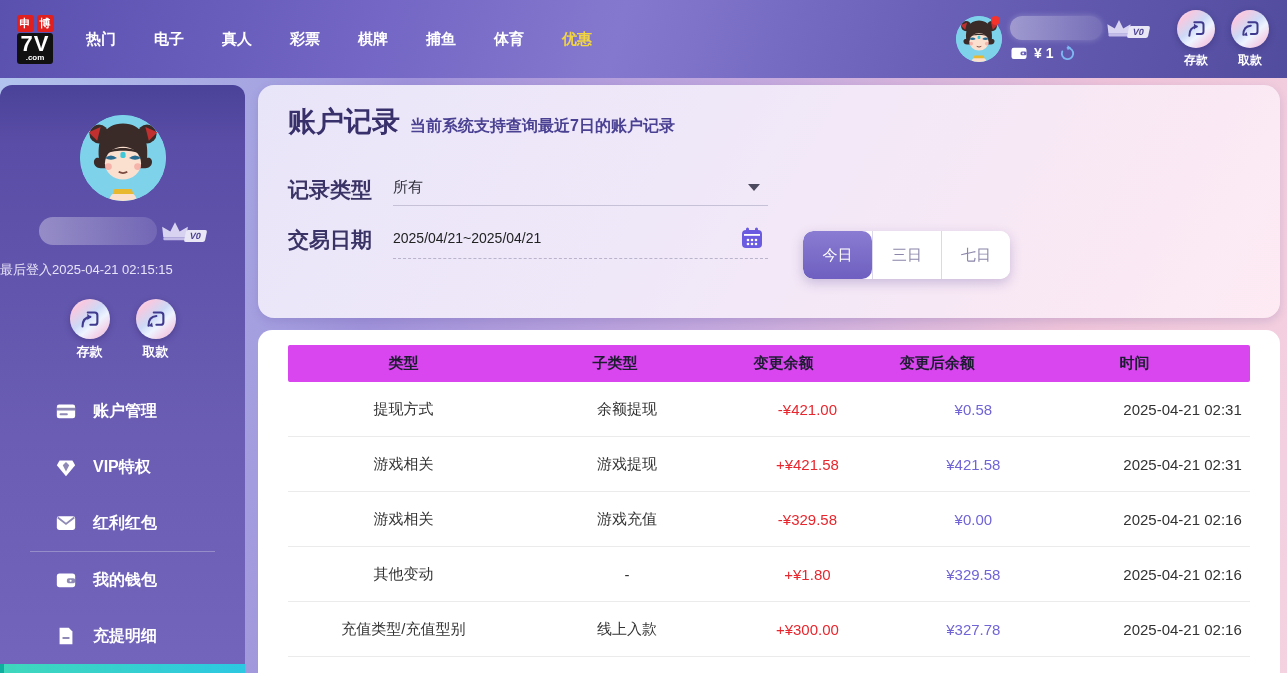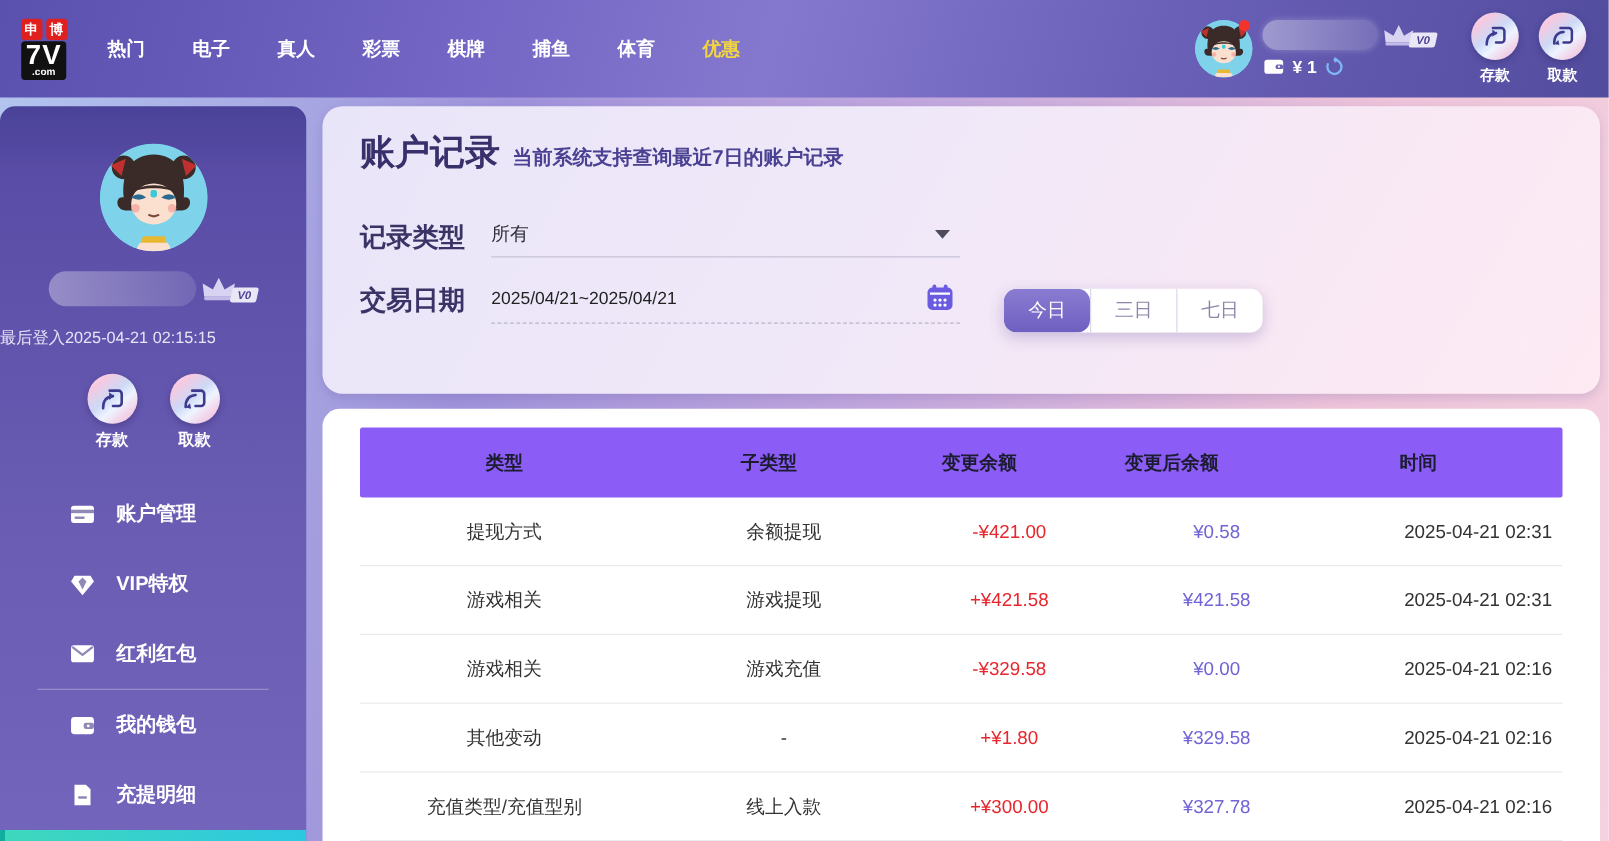--- a/index.html
+++ b/index.html
@@ -78,28 +78,28 @@
   .f-field { width:375px; display:flex; align-items:center; justify-content:space-between;
     padding:4px 4px 8px 0; cursor:pointer; }
   .f-field.solid { border-bottom:1px solid #c6c1d6; }
   .f-field.dashed { border-bottom:1px dashed #b9b4cc; }
   .f-value { font-size:15px; color:#2f2f3a; }
   .f-date { font-size:14px; color:#222; }
   .caret-down { width:0; height:0; border-left:6px solid transparent; border-right:6px solid transparent;
     border-top:7px solid #4c4a5e; margin-right:4px; }
   .day-group { position:absolute; left:545px; top:146px; display:flex; background:#fff; border-radius:10px;
     box-shadow:0 4px 12px rgba(90,70,150,.28); overflow:hidden; }
-  .day-btn { width:69px; height:35px; display:flex; align-items:center; justify-content:center;
+  .day-btn { width:69px; height:48px; display:flex; align-items:center; justify-content:center;
     font-size:15px; color:#8c87aa; cursor:pointer; background:#fff; border:none; }
   .day-btn + .day-btn { border-left:1px solid #dcd8ec; }
   .day-btn.active { background:linear-gradient(180deg,#8a7cd2,#6e5fc0); color:#fff; border-radius:10px; }
 
   .table-panel { background:#fff; border-radius:14px 14px 0 0; margin-top:12px; flex:1; padding:15px 30px 0; }
-  .tbl-header { display:grid; grid-template-columns:24% 20% 15% 17% 24%; height:56px; align-items:center;
-    background:#8b5cf6; border-radius:2px; }
+  .tbl-header { display:grid; grid-template-columns:24% 20% 15% 17% 24%; height:37px; align-items:center;
+    background:#d946ef; border-radius:2px; }
   .tbl-header .th { text-align:center; font-size:15px; font-weight:bold; color:#1c1c30; }
   .tbl-row { display:grid; grid-template-columns:24% 20% 15% 17% 24%; height:55px; align-items:center;
     border-bottom:1px solid #ebebeb;gap:12px; }
   .td { text-align:center; font-size:15px; color:#333; }
   .td.change { color:#e8262d; }
   .td.after { color:#7064d6; }
 
   svg { display:block; }
 </style>
 </head>

